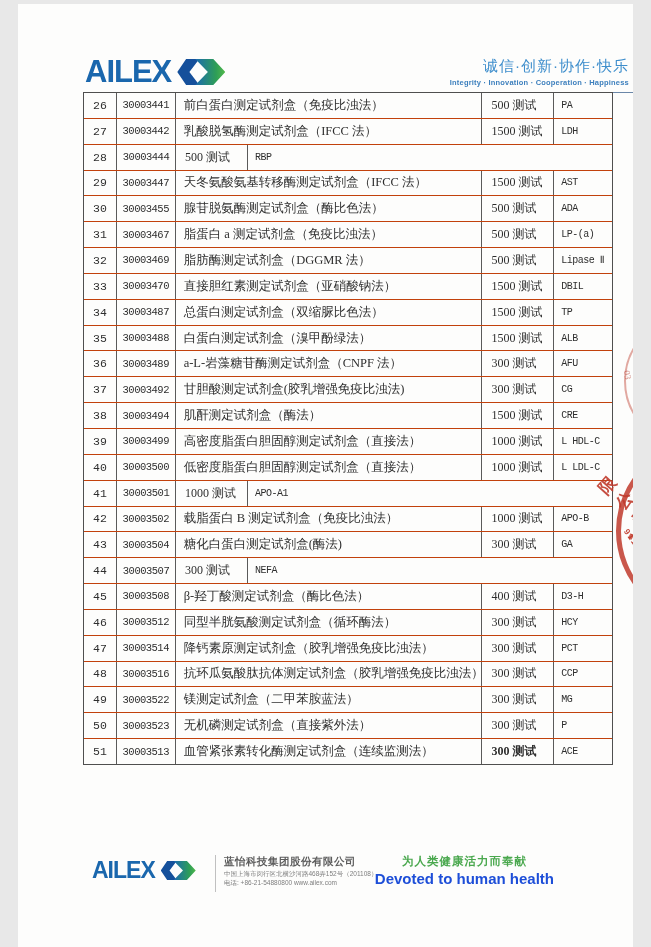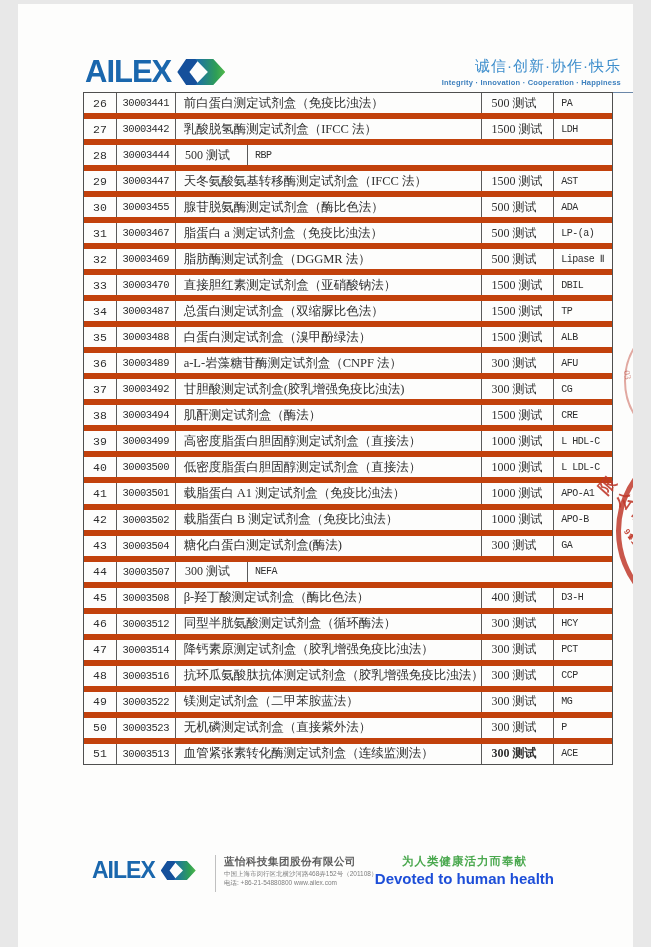--- a/index.html
+++ b/index.html
@@ -17,32 +17,32 @@
   .chev-left{width:22px;height:26px;background:#15509b;
     clip-path:polygon(100% 0,40% 0,0 50%,40% 100%,100% 100%,55% 50%);}
   .chev-right{width:30px;height:26px;margin-left:-4px;
     background:linear-gradient(90deg,#1b6ab0 0%,#2e9e57 70%,#52b84a 100%);
     clip-path:polygon(0 0,60% 0,100% 50%,60% 100%,0 100%,42% 50%);}
   .logo-footer{left:74px;top:853px;}
   .logo-footer .logo-text{font-size:23px;}
   .logo-footer .chev-left{width:16px;height:19px;}
   .logo-footer .chev-right{width:22px;height:19px;margin-left:-3px;}
 
-  .slogan-top{position:absolute;right:12px;top:53px;text-align:right;}
+  .slogan-top{position:absolute;right:4px;top:53px;text-align:right;}
   .slogan-top-cn{font-size:15px;color:#3e8ecc;letter-spacing:1px;}
   .slogan-top-en{font-size:7.5px;font-weight:bold;color:#3c7fbd;margin-top:2px;letter-spacing:.2px;}
 
   
   .ptable{
     position:absolute;left:65px;top:88px;width:530px;height:673px;
     display:flex;flex-direction:column;
     border:1px solid #4f4f4f;box-sizing:border-box;
     font-family:"Liberation Serif","DejaVu Serif",serif;
   }
-  .trow{flex:1 1 0;display:flex;border-bottom:6px solid #c2410c;}
+  .trow{flex:1 1 0;display:flex;border-bottom:1px solid #c2410c;}
   .trow:last-child{border-bottom:none;}
   .cell{border-right:1px solid #5a5a5a;box-sizing:border-box;
     display:flex;align-items:center;font-size:12px;overflow:hidden;white-space:nowrap;}
   .cell:last-child{border-right:none;}
   .c-no{width:33px;justify-content:center;font-family:"Liberation Mono",monospace;font-size:11.5px;}
   .c-code{width:59px;justify-content:center;font-family:"Liberation Mono",monospace;font-size:10.5px;letter-spacing:-.5px;}
   .c-name{width:308px;padding-left:8px;font-size:12.5px;}
   .c-tests{width:72px;padding-left:9px;font-size:12px;}
   .c-abbr{width:58px;padding-left:7px;font-family:"Liberation Mono",monospace;font-size:10px;letter-spacing:-.5px;}
   .bold{font-weight:bold;}
@@ -207,21 +207,20 @@
       <div class="cell c-no">40</div>
       <div class="cell c-code">30003500</div>
       <div class="cell c-name">低密度脂蛋白胆固醇测定试剂盒（直接法）</div>
       <div class="cell c-tests">1000 测试</div>
       <div class="cell c-abbr">L LDL-C</div>
     </div>
 
     <div class="trow">
       <div class="cell c-no">41</div>
       <div class="cell c-code">30003501</div>
-      <div class="cell c-name">载脂蛋白 A1 测定试剂盒（免疫比浊法）</div>
       <div class="cell c-tests">1000 测试</div>
       <div class="cell c-abbr">APO-A1</div>
     </div>
 
     <div class="trow">
       <div class="cell c-no">42</div>
       <div class="cell c-code">30003502</div>
       <div class="cell c-name">载脂蛋白 B 测定试剂盒（免疫比浊法）</div>
       <div class="cell c-tests">1000 测试</div>
       <div class="cell c-abbr">APO-B</div>

